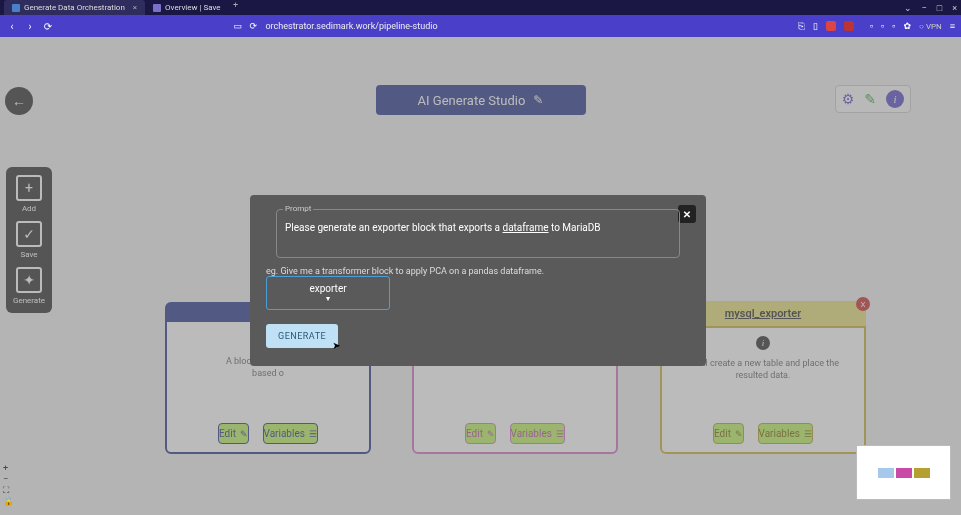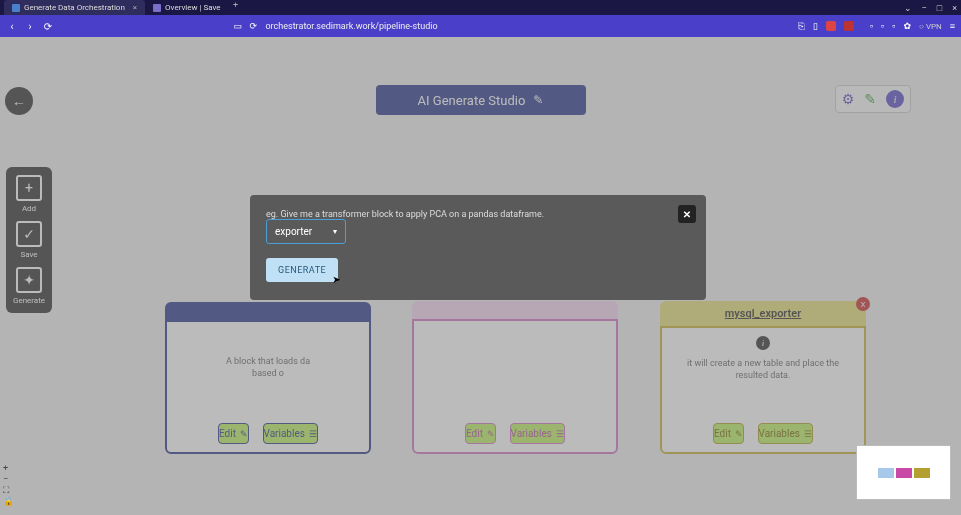--- a/index.html
+++ b/index.html
@@ -78,21 +78,21 @@
 
 .modal { position: absolute; top: 158px; left: 250px; width: 456px; background: #5a5a5a; border-radius: 4px; padding: 14px 16px 18px; }
 .modal-close { position: absolute; top: 10px; right: 10px; width: 18px; height: 18px; background: #222; color: #fff; border-radius: 3px; display: flex; align-items: center; justify-content: center; font-size: 10px; font-weight: bold; }
 .modal-title { color: #fff; font-size: 12px; margin-bottom: 20px; }
 .prompt-box { border: 1px solid #888; border-radius: 4px; padding: 6px 8px 22px; position: relative; margin: 0 10px 8px; }
 .prompt-label { position: absolute; top: -6px; left: 6px; background: #5a5a5a; color: #ccc; font-size: 8px; padding: 0 2px; }
 .prompt-text { color: #fff; font-size: 10px; }
 .prompt-text .uline { text-decoration: underline; text-decoration-color: #fff; }
 .example { color: #ddd; font-size: 9px; }
 .block-type-label { color: #fff; font-size: 10px; margin-bottom: 6px; }
-.select-box { width: 80px; border: 1px solid #4a9fd8; border-radius: 3px; padding: 6px 8px; color: #fff; font-size: 10px; display: flex; justify-content: space-between; align-items: center; margin-bottom: 14px; }
+.select-box { width: 124px; border: 1px solid #4a9fd8; border-radius: 3px; padding: 6px 8px; color: #fff; font-size: 10px; display: flex; justify-content: space-between; align-items: center; margin-bottom: 14px; flex-direction: column; }
 .select-box .arrow { font-size: 8px; }
 .gen-btn { background: #bfe0f5; color: #2a5a7a; font-size: 9px; padding: 7px 12px; border-radius: 3px; display: inline-block; letter-spacing: 0.5px; position: relative; }
 .cursor { position: absolute; bottom: -3px; right: -3px; font-size: 10px; color: #000; }
 
 
 .minimap { position: absolute; bottom: 15px; right: 10px; width: 95px; height: 55px; background: #fff; border: 1px solid #bbb; display: flex; align-items: center; justify-content: center; gap: 2px; }
 .mm-blue { width: 16px; height: 10px; background: #a6c8ea; }
 .mm-pink { width: 16px; height: 10px; background: #c94aa6; }
 .mm-yellow { width: 16px; height: 10px; background: #b3a030; }
 
@@ -244,20 +244,26 @@
       </div>
     </div>
   </div>
 
   <div class="dim"></div>
 
   <div class="modal">
     <div class="modal-close">
         <span>✕</span>
       </div>
+    <div class="prompt-box">
+      <span class="prompt-label">Prompt</span>
+      <span class="prompt-text">
+        <span>Please generate an exporter block that exports a </span><span class="uline">dataframe</span><span> to MariaDB</span>
+      </span>
+    </div>
     <div class="example">eg. Give me a transformer block to apply PCA on a pandas dataframe.</div>
     <div class="select-box">
       <span>exporter</span>
       <span class="arrow">▾</span>
     </div>
     <div class="gen-btn">
       <span>GENERATE</span>
       <span class="cursor">➤</span>
     </div>
   </div>

